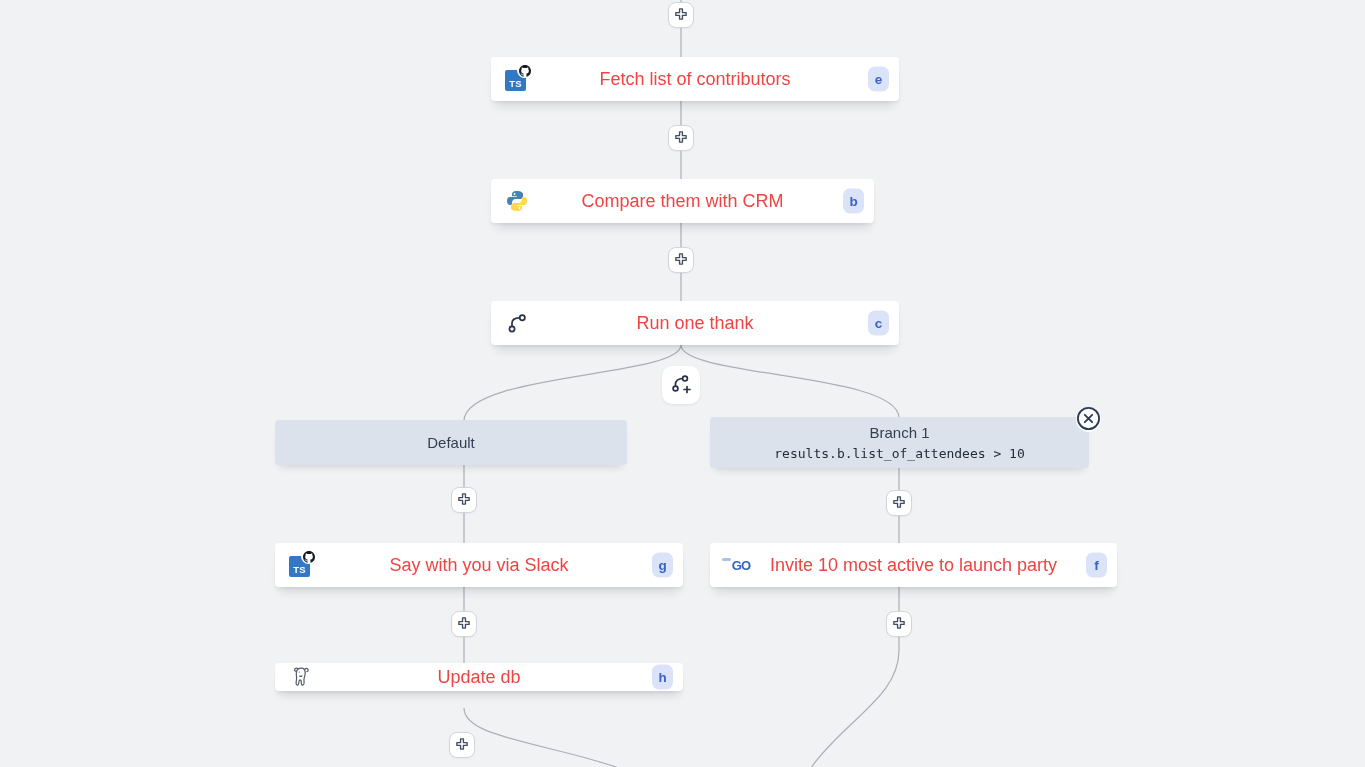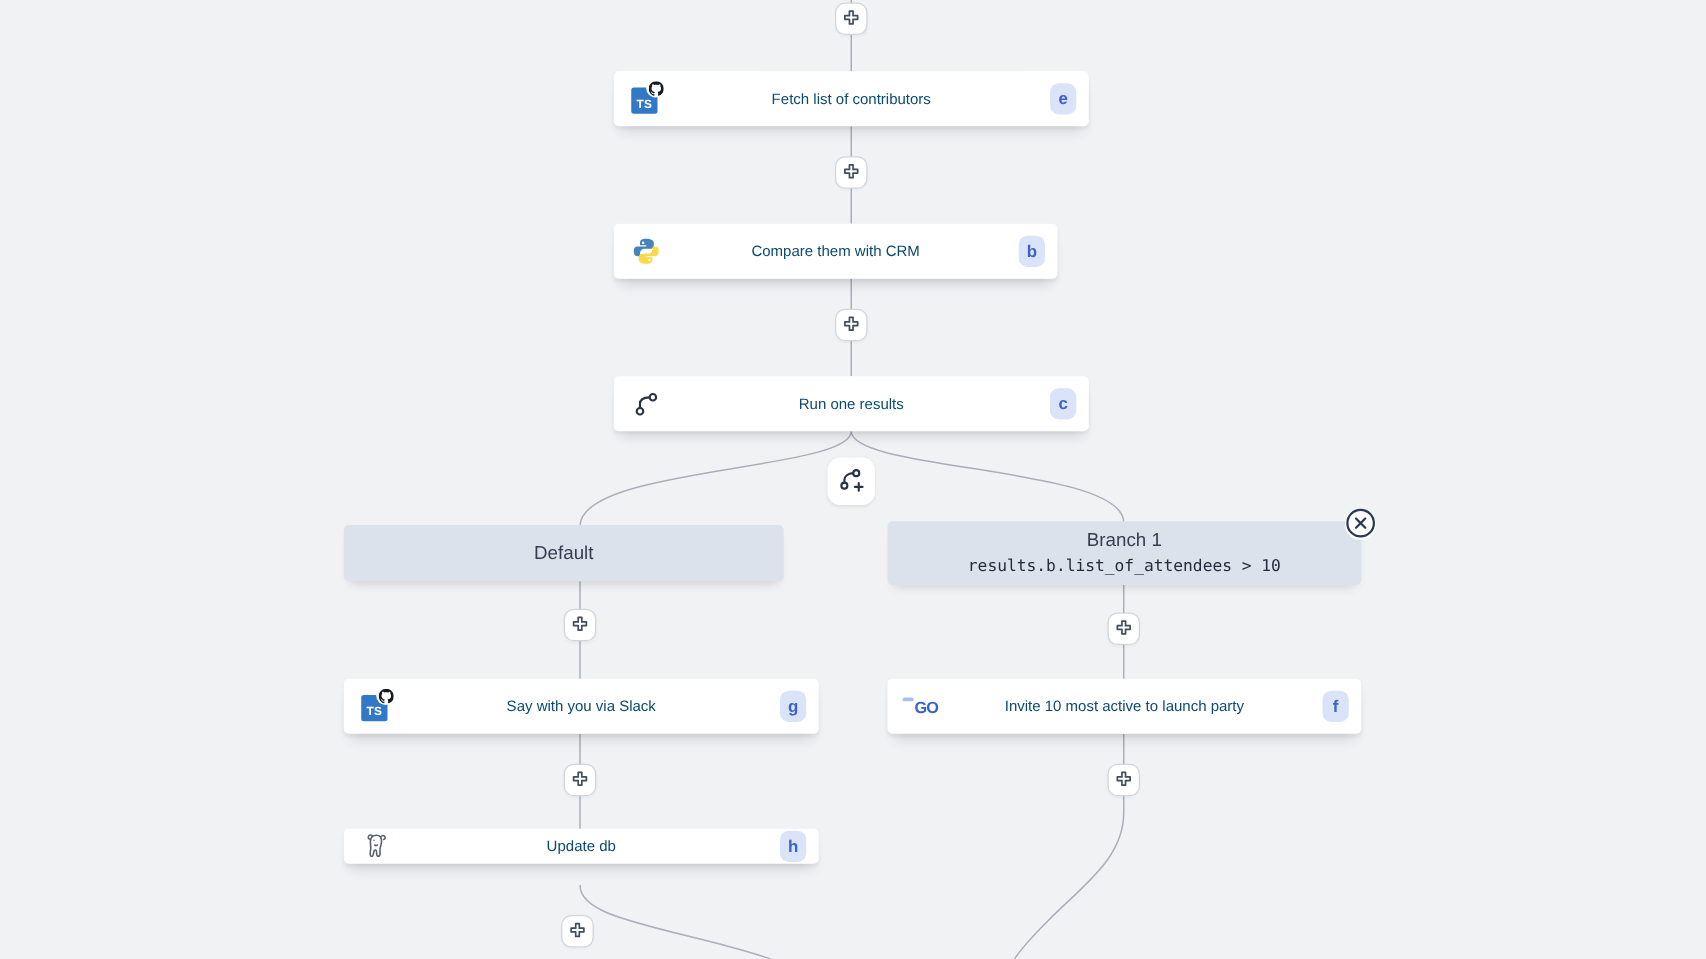--- a/index.html
+++ b/index.html
@@ -12,25 +12,26 @@
   #canvas{position:absolute;inset:0;width:1365px;height:767px;}
   #connectors{position:absolute;left:0;top:0;pointer-events:none;}
 
   
   .node{
     position:absolute;
     background:#ffffff;
     border-radius:4px;
     box-shadow:0 9px 10px -5px rgba(20,26,40,.14), 0 2px 3px rgba(20,26,40,.05);
     cursor:pointer;
+    padding-left:28px;
   }
   .node-label{
     position:absolute;left:40px;right:40px;top:0;bottom:0;
     display:flex;align-items:center;justify-content:center;
-    font-size:12px;color:#0c4a6e;white-space:nowrap;
+    font-size:18px;color:#ef4444;white-space:nowrap;
   }
   .node-icon{
     position:absolute;left:13px;top:50%;transform:translateY(-50%);
     width:26px;height:26px;display:flex;align-items:center;justify-content:center;
   }
   .node-badge{
     position:absolute;right:10px;top:50%;transform:translateY(-50%);
     min-width:13px;height:25px;padding:0 4px;
     background:#dbe3f8;color:#3b63c8;border-radius:7px;
     font-size:13.5px;font-weight:700;
@@ -136,21 +137,21 @@
   </div>
 
   <div class="node" style="left:491px;top:301px;width:380px;height:44px;">
     <span class="node-icon">
       <svg width="22" height="22" viewBox="0 0 22 22" fill="none" stroke="#273244" stroke-width="1.7" stroke-linecap="round">
         <circle cx="6" cy="17" r="2.6"></circle>
         <circle cx="16.3" cy="5.8" r="2.6"></circle>
         <path d="M6 14.3 L6 11 C6 8 8.6 6 13.5 5.9"></path>
       </svg>
     </span>
-    <span class="node-label">Run one results</span>
+    <span class="node-label">Run one thank</span>
     <span class="node-badge">c</span>
   </div>
 
   <button class="branch-add-btn" style="left:662px;top:366px;">
     <span>
       <svg width="24" height="24" viewBox="0 0 24 24" fill="none" stroke="#273244" stroke-width="1.7" stroke-linecap="round">
         <circle cx="6.5" cy="16.5" r="2.4"></circle>
         <circle cx="16" cy="6.5" r="2.4"></circle>
         <path d="M6.5 14 L6.5 12 C6.5 9 9.5 6.6 13.3 6.5"></path>
         <path d="M18 14.5 v6 M15 17.5 h6"></path>

